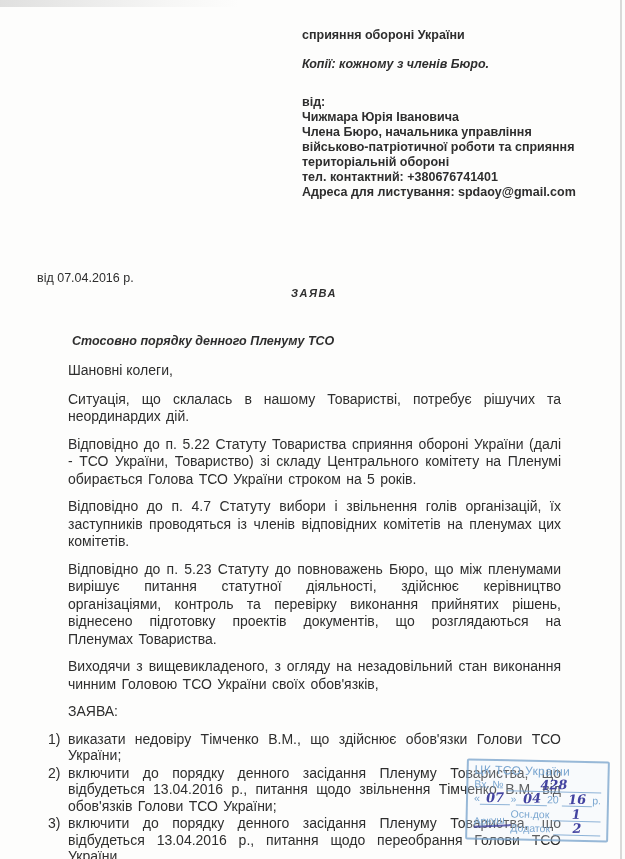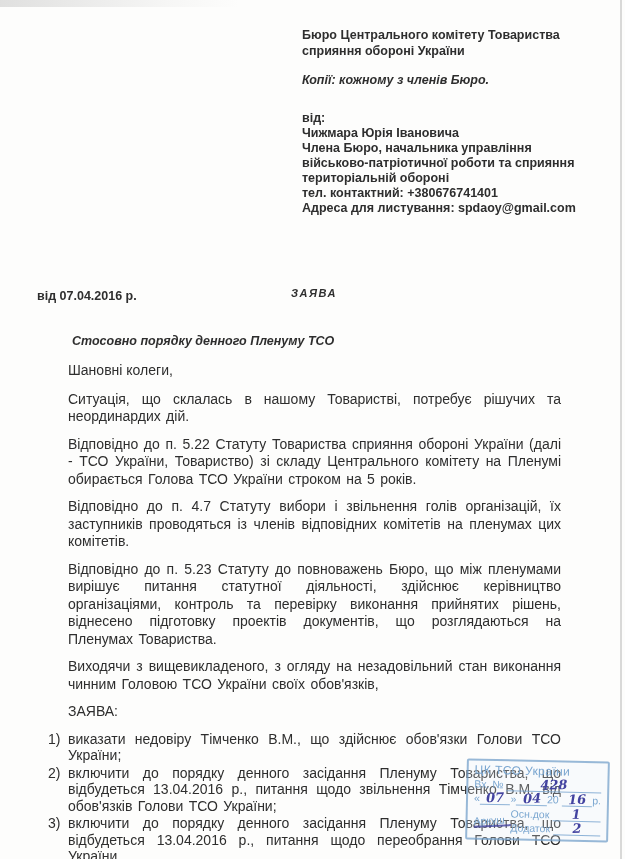--- a/index.html
+++ b/index.html
@@ -29,21 +29,21 @@
   }
   
   .header-block{
     position:absolute;left:302px;top:27px;width:305px;
     font-size:12.5px;font-weight:700;line-height:16px;
   }
   .copies-line{margin-top:13px;font-style:italic;}
   .from-label{margin-top:22px;}
   .sender-lines{line-height:15px;}
   
-  .date-line{position:absolute;left:37px;top:289px;font-size:12.5px;font-weight:700;}
+  .date-line{position:absolute;left:37px;top:271px;font-size:12.5px;font-weight:400;}
   .doc-title{
     position:absolute;left:60px;top:287px;width:508px;text-align:center;
     font-size:11px;font-weight:700;font-style:italic;letter-spacing:1.5px;
   }
   .subject-line{position:absolute;left:72px;top:334px;font-size:12.5px;font-weight:700;font-style:italic;}
   
   .body-col{position:absolute;left:68px;top:362px;width:493px;font-size:14px;}
   .body-col p{margin:0 0 10px;line-height:17.5px;text-align:justify;word-spacing:1.5px;}
   .body-col p.salutation{text-align:left;word-spacing:normal;margin-bottom:11px;}
   .request-heading{margin:1px 0 13px;word-spacing:normal;text-align:left;}
@@ -87,21 +87,20 @@
 </style>
 </head>
 <body>
 
 <div class="page">
 
   <div class="artifact-top"></div>
   <div class="artifact-right"></div>
 
   <div class="header-block">
-    <div>Бюро Центрального комітету Товариства</div>
     <div>сприяння обороні України</div>
     <div class="copies-line">Копії: кожному з членів Бюро.</div>
     <div class="from-label">від:</div>
     <div class="sender-lines">
       <div>Чижмара Юрія Івановича</div>
       <div>Члена Бюро, начальника управління</div>
       <div>військово-патріотичної роботи та сприяння</div>
       <div>територіальній обороні</div>
       <div>тел. контактний: +380676741401</div>
       <div>Адреса для листування: spdaoy@gmail.com</div>

